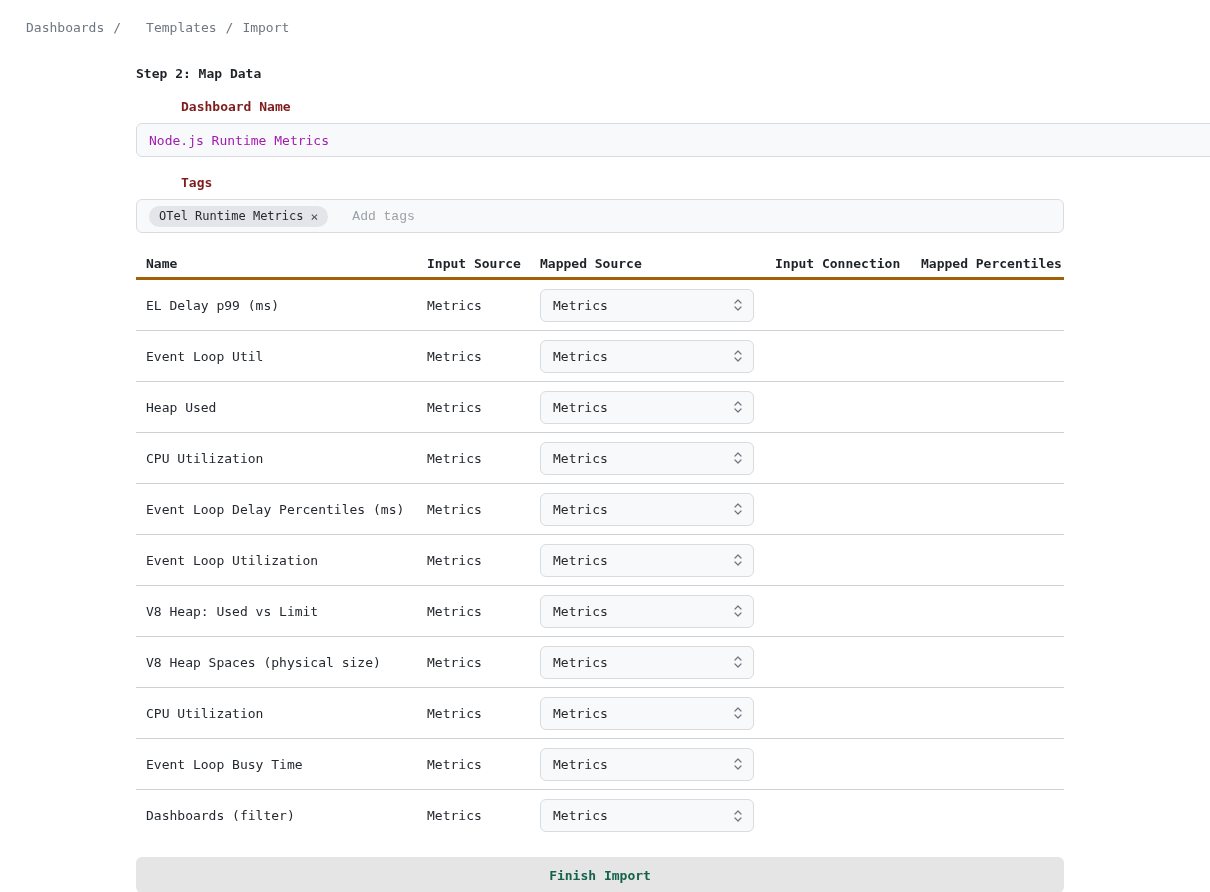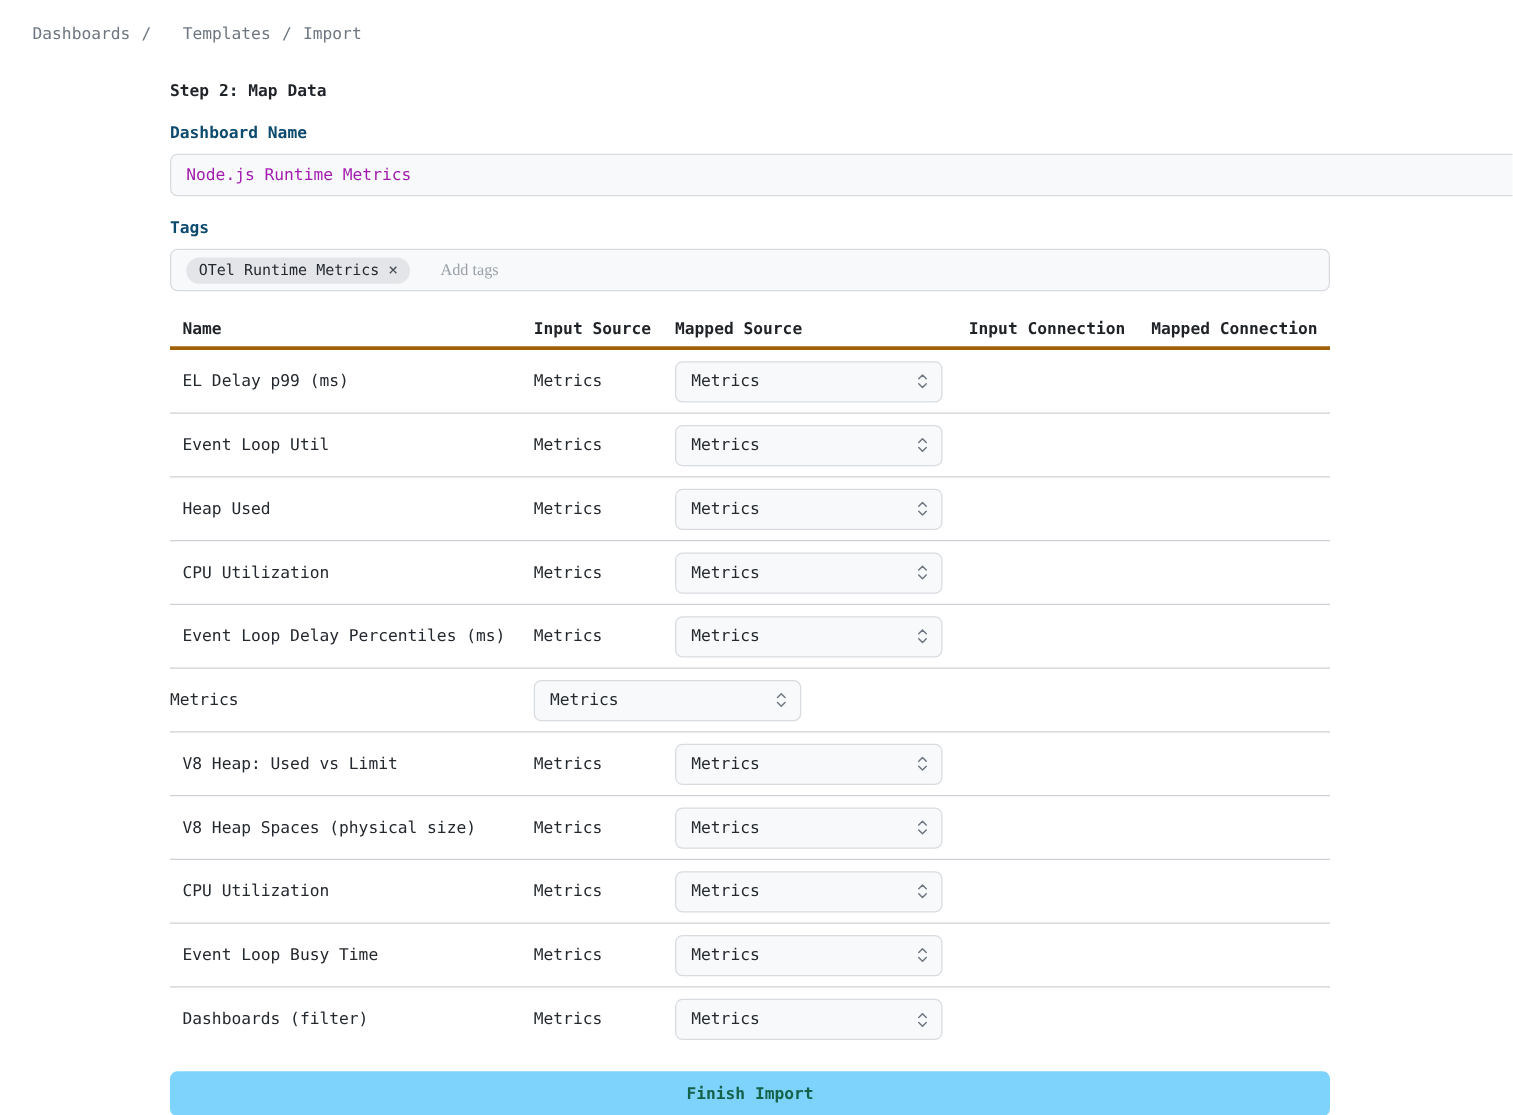--- a/index.html
+++ b/index.html
@@ -31,23 +31,24 @@
   }
   .step-title {
     font-weight: bold;
     font-size: 13px;
     color: #1f2328;
     line-height: 15px;
   }
   .field-label {
     font-weight: bold;
     font-size: 13px;
-    color: #0c4a6e;
+    color: #7f1d1d;
     margin-top: 19px;
     line-height: 14px;
+    margin-left: 45px;
   }
   .text-input {
     margin-top: 9px;
     width: 1104px;
     height: 34px;
     background: #f8f9fa;
     border: 1px solid #d8dbe0;
     border-radius: 6px;
     padding: 0 12px;
     font-family: "DejaVu Sans Mono", "Liberation Mono", monospace;
@@ -85,21 +86,21 @@
     color: #454c54;
     font-size: 13px;
     cursor: pointer;
     line-height: 1;
   }
   .tags-text-input {
     border: none;
     background: transparent;
     outline: none;
     flex: 1;
-    font-family: Liberation Serif, serif;
+    font-family: Liberation Mono, monospace;
     font-size: 13px;
     color: #a16207;
   }
   .tags-text-input::placeholder { color: #9aa1a9; }
 
   
   .map-table { margin-top: 0; width: 928px; }
   .trow, .thead {
     display: grid;
     grid-template-columns: 291px 113px 235px 146px 1fr;
@@ -135,21 +136,21 @@
     color: #24292f;
     font-size: 13px;
   }
   .select-chevrons { display: flex; flex-direction: column; align-items: center; color: #6e7781; }
 
   
   .finish-btn {
     margin-top: 16px;
     width: 928px;
     height: 36px;
-    background: #7dd3fc;
+    background: #e5e5e5;
     border: none;
     border-radius: 6px;
     font-family: "DejaVu Sans Mono", "Liberation Mono", monospace;
     font-size: 13px;
     font-weight: bold;
     color: #15624b;
     cursor: pointer;
     display: flex;
     align-items: center;
     justify-content: center;
@@ -182,21 +183,21 @@
     </span>
     <input class="tags-text-input" type="text" placeholder="Add tags" style="">
   </div>
 
   <section class="map-table">
     <div class="thead">
       <div class="th-name">Name</div>
       <div>Input Source</div>
       <div>Mapped Source</div>
       <div>Input Connection</div>
-      <div>Mapped Connection</div>
+      <div>Mapped Percentiles</div>
     </div>
     <div id="table-body">
       <div class="trow">
         <div class="td-name">EL Delay p99 (ms)</div>
         <div class="td-source">Metrics</div>
         <div class="td-mapped">
           <div class="select-control">
             <span>Metrics</span>
             <span class="select-chevrons">
               <svg width="10" height="14" viewBox="0 0 10 14" fill="none">
@@ -276,20 +277,21 @@
                 <path d="M2 9 L5 12 L8 9" stroke="#6e7781" stroke-width="1.2" stroke-linecap="round" stroke-linejoin="round"></path>
               </svg>
             </span>
           </div>
         </div>
         <div></div>
         <div></div>
       </div>
 
       <div class="trow">
+        <div class="td-name">Event Loop Utilization</div>
         <div class="td-source">Metrics</div>
         <div class="td-mapped">
           <div class="select-control">
             <span>Metrics</span>
             <span class="select-chevrons">
               <svg width="10" height="14" viewBox="0 0 10 14" fill="none">
                 <path d="M2 5 L5 2 L8 5" stroke="#6e7781" stroke-width="1.2" stroke-linecap="round" stroke-linejoin="round"></path>
                 <path d="M2 9 L5 12 L8 9" stroke="#6e7781" stroke-width="1.2" stroke-linecap="round" stroke-linejoin="round"></path>
               </svg>
             </span>

